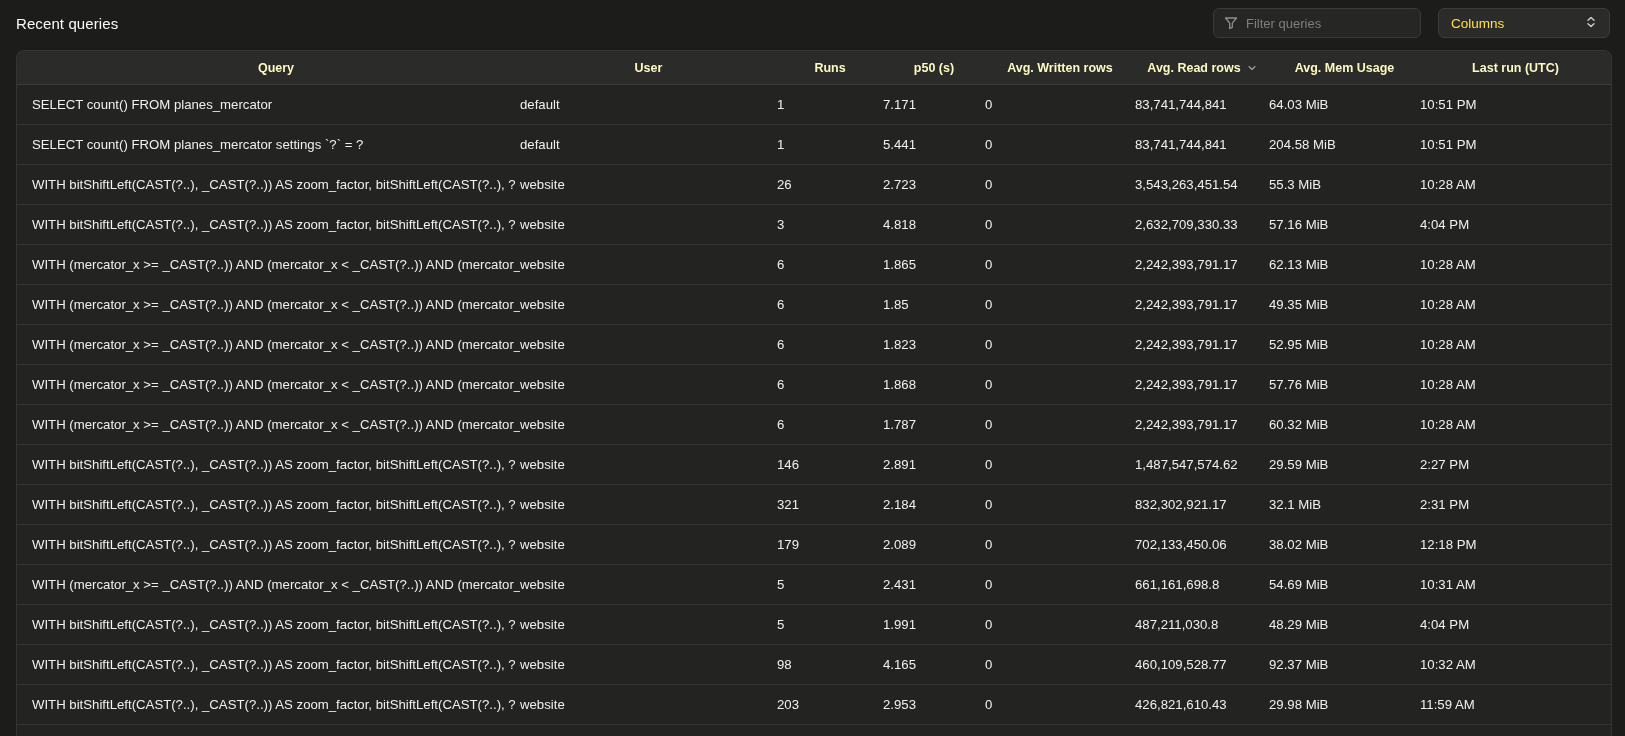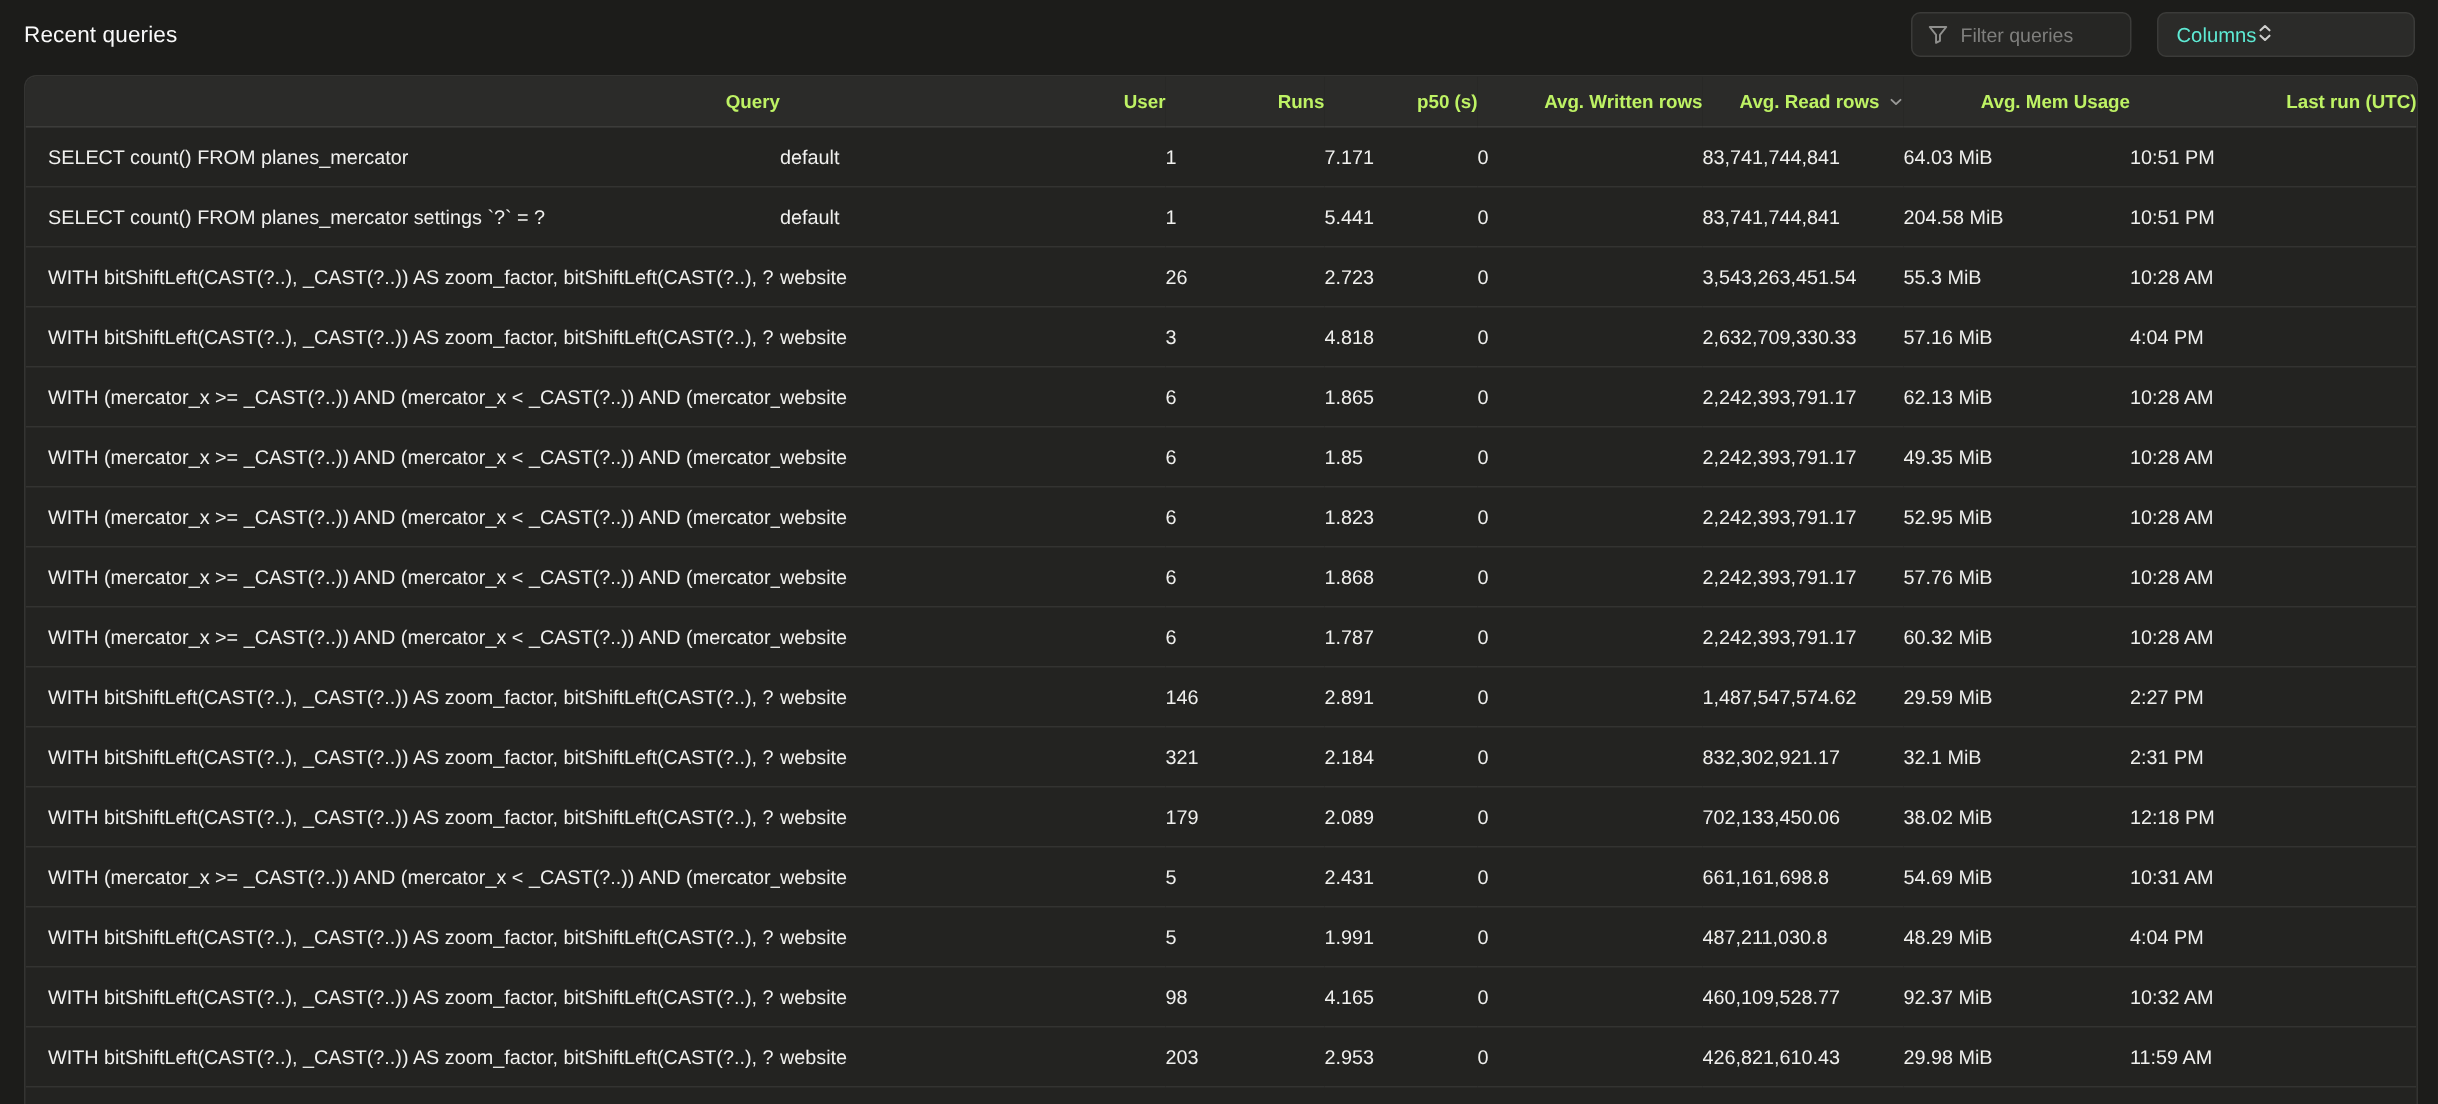--- a/index.html
+++ b/index.html
@@ -7,45 +7,45 @@
     width:1625px;height:736px;overflow:hidden;
     background:#1c1c1a;
     font-family:"Liberation Sans",sans-serif;
     color:#f2f2f0;
     -webkit-font-smoothing:antialiased;
   }
   .topbar{display:flex;align-items:center;height:46px;padding:0 15px 0 16px;}
   .page-title{font-size:15px;font-weight:400;letter-spacing:.1px;color:#fafafa;}
   .controls{margin-left:auto;display:flex;gap:17px;align-items:center;}
   .filter-box{
-    width:147px;height:30px;box-sizing:border-box;
+    width:208px;height:30px;box-sizing:border-box;
     background:#262624;border:1px solid #3b3b39;border-radius:6px;
     display:flex;align-items:center;gap:8px;padding:0 10px;
   }
   .filter-box svg{flex:0 0 auto;display:block;}
   .filter-box input{
     background:transparent;border:none;outline:none;width:100%;
     color:#e8e8e6;font-size:13px;font-family:inherit;padding:0;
   }
   .filter-box input::placeholder{color:#7f7f7d;}
   .columns-select{
     width:172px;height:30px;box-sizing:border-box;
     background:#2b2b29;border:1px solid #3b3b39;border-radius:6px;
-    display:flex;align-items:center;
-    padding:0 12px;font-size:13.5px;color:#5eead4;cursor:pointer;
+    display:flex;align-items:center;justify-content:space-between;
+    padding:0 12px;font-size:13.5px;color:#fde047;cursor:pointer;
   }
   .table-wrap{
     margin:4px 13px 0 16px;width:1596px;height:686px;box-sizing:border-box;
     background:#232321;border:1px solid #343432;border-bottom:none;
     border-radius:8px 8px 0 0;overflow:hidden;
   }
   table{width:100%;border-collapse:collapse;table-layout:fixed;}
   thead th{
-    height:33px;background:#2b2b29;text-align:right;vertical-align:middle;
-    font-size:12.5px;font-weight:700;color:#bef264;
+    height:33px;background:#2b2b29;text-align:center;vertical-align:middle;
+    font-size:12.5px;font-weight:700;color:#fef9c3;
     border-bottom:1px solid #3c3c3a;padding:0;white-space:nowrap;cursor:pointer;
   }
   thead th:first-child{padding-left:15px;}
   .sort-ic{color:#9a9a98;margin-left:6px;display:inline-block;vertical-align:1px;}
   .sort-ic svg{display:inline-block;vertical-align:middle;}
   tbody td{
     height:39px;vertical-align:middle;padding:0;
     font-size:13.2px;color:#f0f0ee;white-space:nowrap;overflow:hidden;
   }
   tbody td:first-child{padding-left:15px;}

